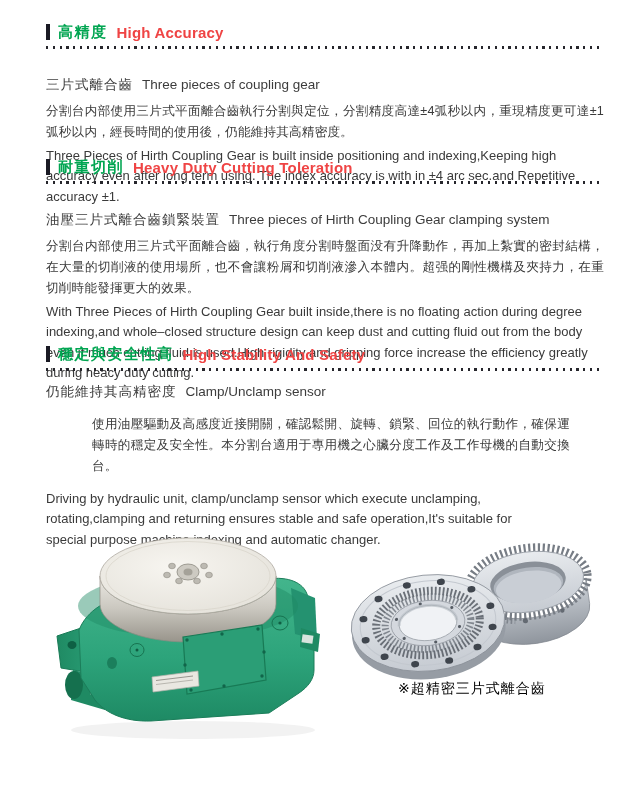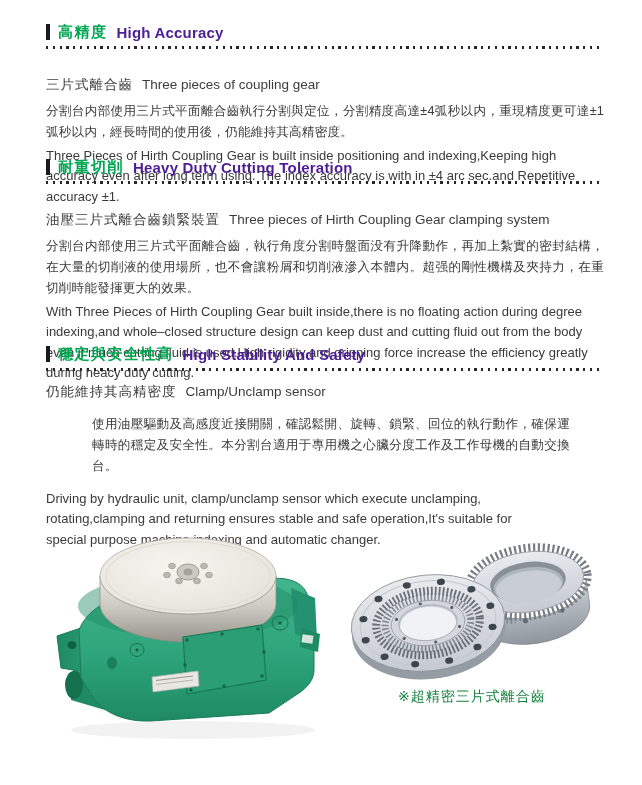--- a/index.html
+++ b/index.html
@@ -7,35 +7,35 @@
     position:relative;width:642px;height:774px;background:#ffffff;overflow:hidden;
     font-family:"Liberation Sans","DejaVu Sans",sans-serif;color:#3a3a3a;
   }
   .section{position:absolute;left:46px;width:558px;}
   #s1{top:22px}
   #s2{top:157px}
   #s3{top:344px}
   .sec-header{display:flex;align-items:center;height:20px;}
   .hbar{width:4px;height:16px;background:#1a1a24;margin-right:8px;flex:0 0 auto;}
   .title-zh{color:#00a551;font-size:15px;font-weight:bold;letter-spacing:1.5px;white-space:nowrap;}
-  .title-en{color:#4c1d95;font-size:15px;font-weight:bold;margin-left:9px;letter-spacing:.2px;white-space:nowrap;}
+  .title-en{color:#ef4444;font-size:15px;font-weight:bold;margin-left:9px;letter-spacing:.2px;white-space:nowrap;}
   .dotline{margin-top:4px;height:3px;
     background:repeating-linear-gradient(90deg,#26262c 0 2.2px,transparent 2.2px 6.8px);}
   .subtitle{margin-top:27px;font-size:13.5px;color:#3c3c3c;display:flex;align-items:baseline;}
   .subtitle .zh{letter-spacing:1px;white-space:nowrap;}
   .subtitle .en{margin-left:9px;white-space:nowrap;}
   .para-zh{margin:7px 0 0 0;font-size:12.6px;line-height:1.66;letter-spacing:.2px;color:#3a3a3a;text-align:justify;}
   .para-en{margin:3px 0 0 0;font-size:13px;line-height:1.58;color:#3a3a3a;}
   #s3 .subtitle{margin-top:12px;}
   #s3 .para-zh{max-width:478px;margin-top:13px;margin-left:46px;}
   #s3 .para-en{max-width:470px;margin-top:12px;}
   #figure{position:absolute;top:512px;left:40px;width:602px;height:250px;}
   .machine-img{position:absolute;left:15px;top:8px;}
   .gears-img{position:absolute;left:300px;top:8px;}
-  .fig-caption{position:absolute;left:358px;top:176px;font-size:14px;color:#15803d;
+  .fig-caption{position:absolute;left:358px;top:168px;font-size:14px;color:#000000;
     letter-spacing:1px;font-weight:500;white-space:nowrap;}
 </style>
 </head>
 <body>
 
 <div id="page">
 
   <div class="section" id="s1">
     <div class="sec-header">
       <span class="hbar"></span>

